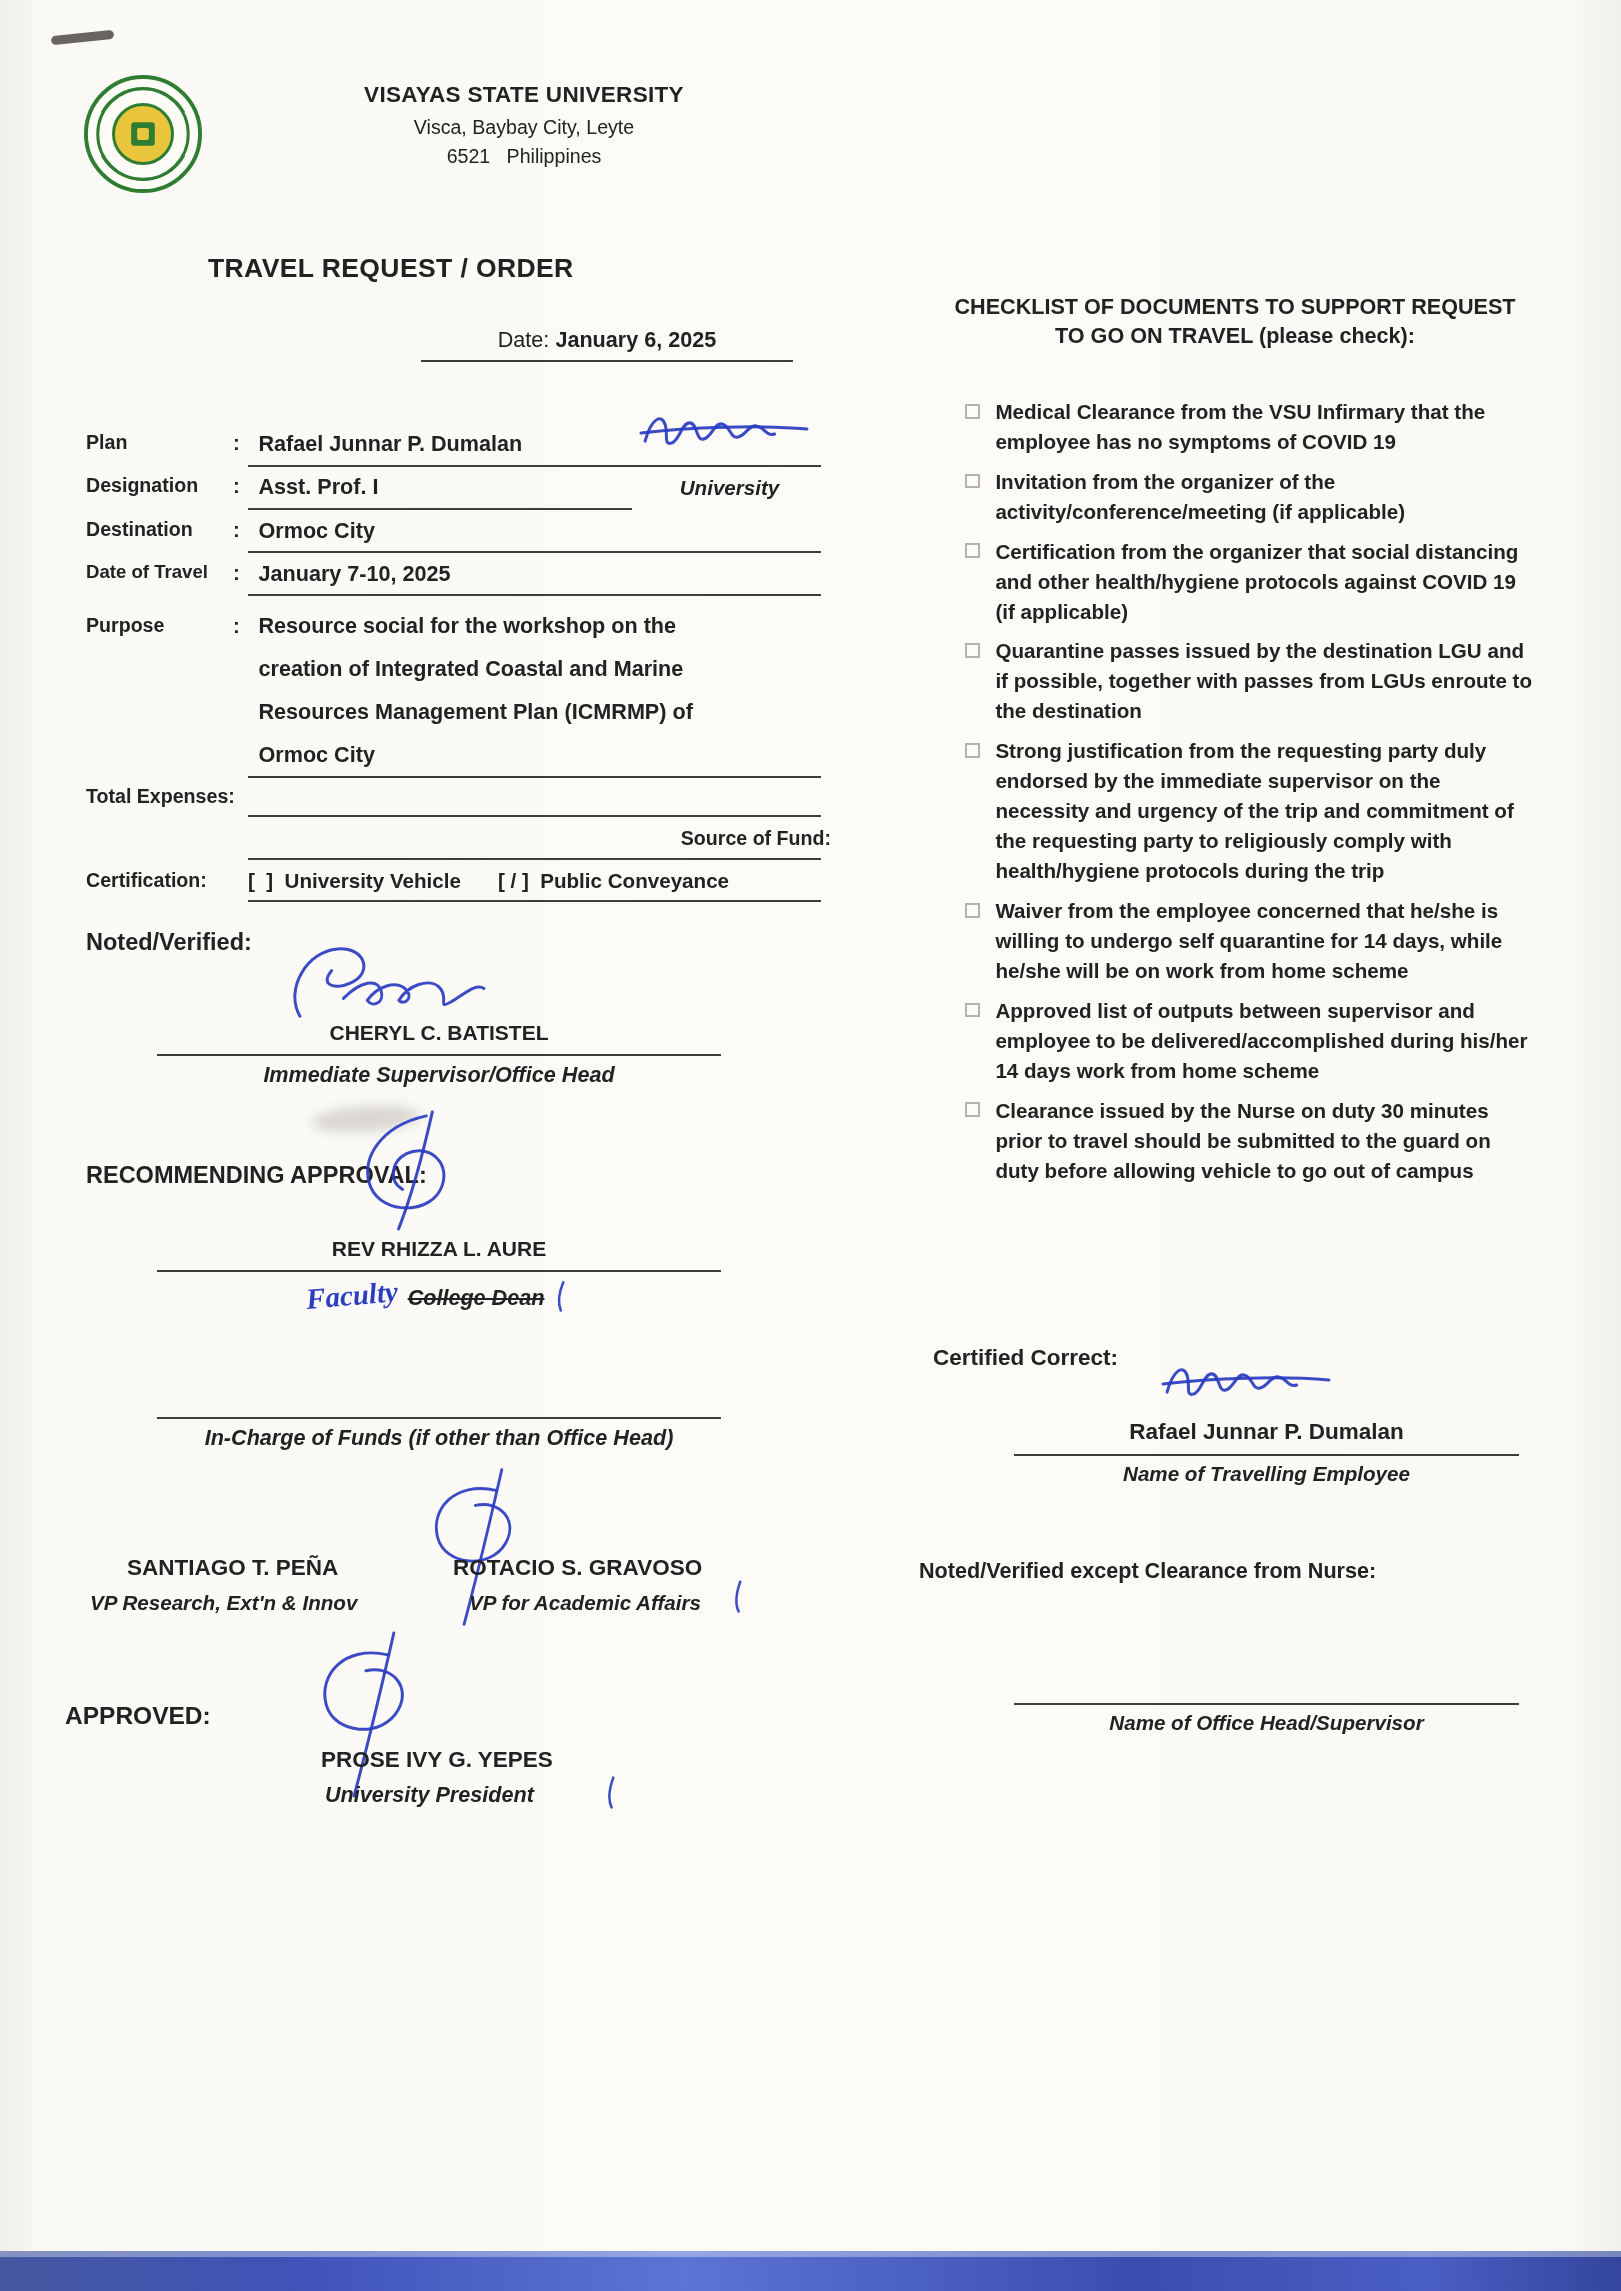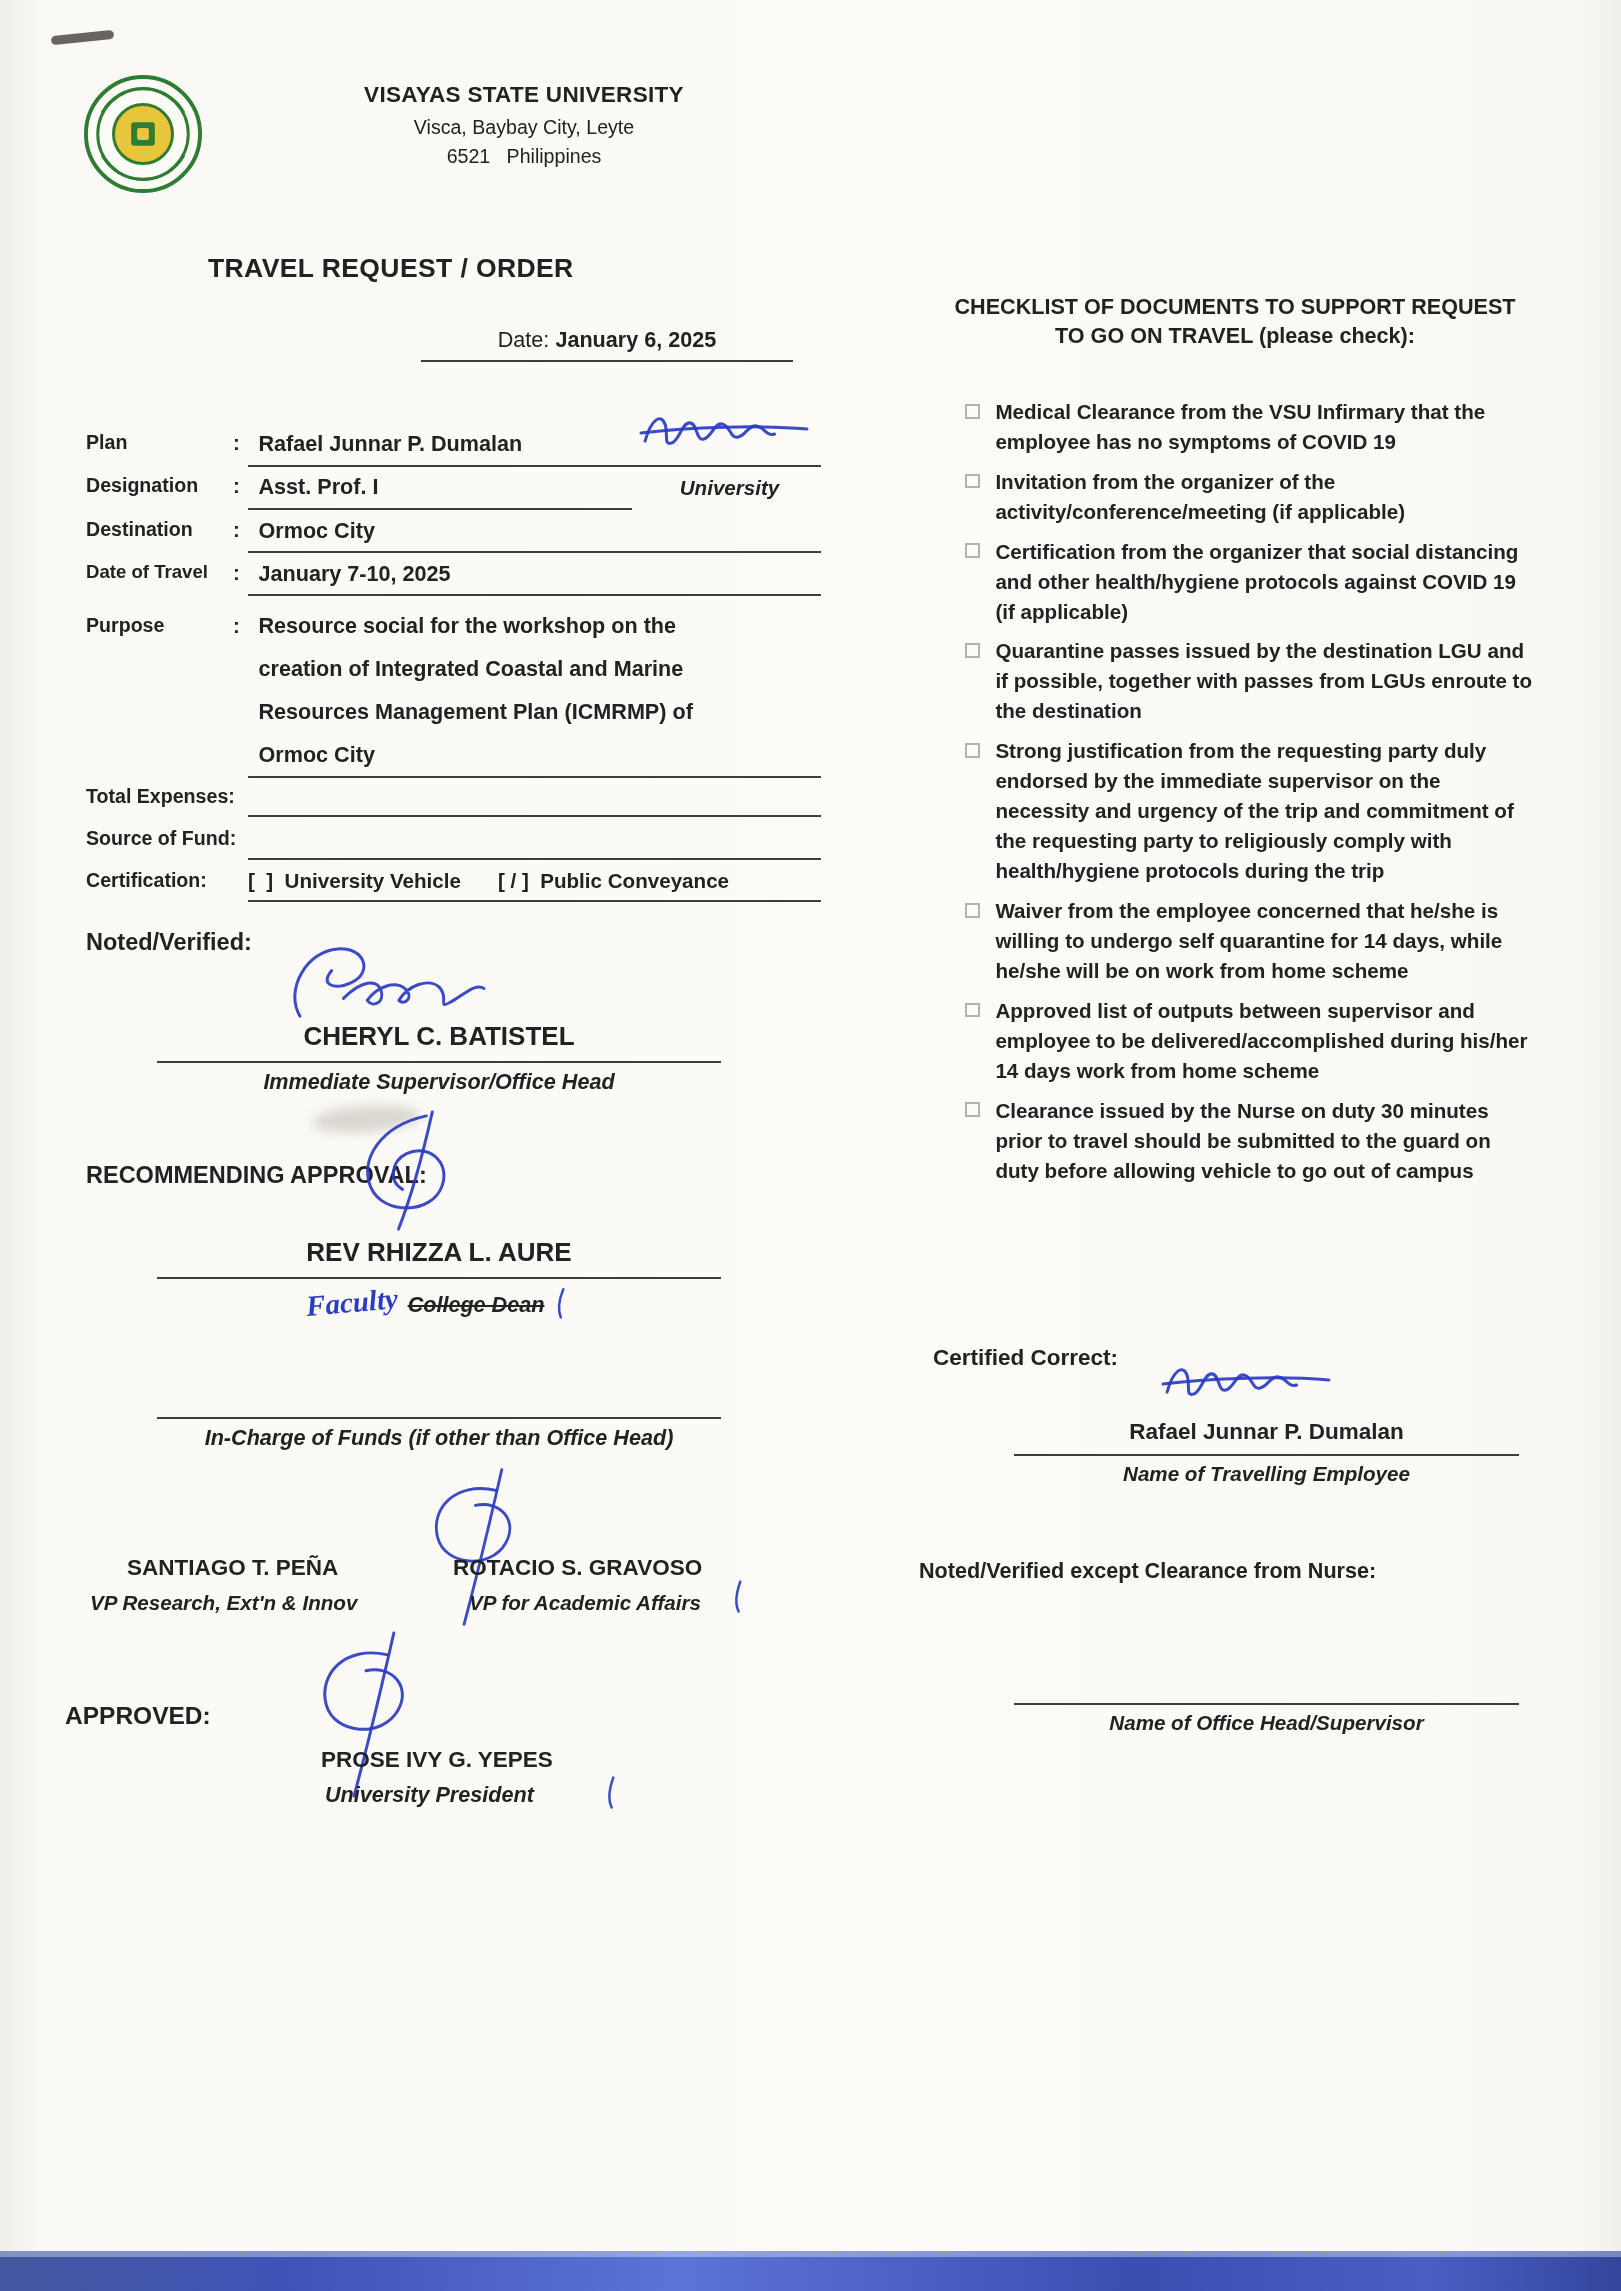--- a/index.html
+++ b/index.html
@@ -25,21 +25,21 @@
   .datebox { left:421px; top:327px; width:372px; text-align:center; font-size:21.6px; border-bottom:2px solid #3d3d3d; padding-bottom:6.9px; }
   
   .frow { left:86px; width:745px; display:flex; font-size:20.6px; }
   .flabel { width:147px; font-weight:700; font-size:19.6px; flex:none; }
   .fcolon { width:25.5px; font-weight:700; flex:none; }
   .fvalue { font-weight:700; font-size:21.6px; }
   .siglabel { left:639px; top:476px; width:181px; text-align:center; font-size:20.6px; font-weight:700; font-style:italic; }
   .purpose-line { font-size:21.6px; font-weight:700; line-height:43px; }
   
   .sigblock { width:564px; text-align:center; }
-  .sigblock .nm { font-size:26px; font-weight:700; padding-bottom:8.8px; border-bottom:2px solid #3d3d3d; }
+  .sigblock .nm { font-size:21px; font-weight:700; padding-bottom:8.8px; border-bottom:2px solid #3d3d3d; }
   .sigblock .tt { font-size:21.6px; font-weight:700; font-style:italic; padding-top:5.9px; }
   .seclabel { font-size:23.5px; font-weight:700; }
   .strike { text-decoration:line-through; text-decoration-thickness:2px; }
   .script { font-style:italic; font-size:29px; display:inline-block; transform:rotate(-5deg); margin-right:9.8px; font-family:"Liberation Serif", serif; }
   
   .cl-title { left:936px; top:292px; width:598px; text-align:center; font-size:21.6px; font-weight:700; line-height:1.35; }
   .cl-list { left:965px; top:397px; width:570px; }
   .cl-item { display:flex; margin-bottom:9.8px; }
   .cb { width:14.7px; height:14.7px; border:2px solid #b5b2ac; margin:6.9px 15.7px 0 0; flex:none; background:#fdfcf9; }
   .cl-text { font-size:20.6px; font-weight:700; line-height:30px; }
@@ -132,21 +132,21 @@
     </span>
   </div>
   <div class="abs line" style="left:248px; top:776px; width:573px;"></div>
 
   <div class="abs frow" style="top:785px;">
     <span class="flabel" style="width:745px;">Total Expenses:</span>
   </div>
   <div class="abs line" style="left:248px; top:815px; width:573px;"></div>
 
   <div class="abs frow" style="top:827px;">
-    <span class="flabel" style="width:745px;">Source of Fund:</span>
+    <span class="flabel" style="width:745px;text-align:right;">Source of Fund:</span>
   </div>
   <div class="abs line" style="left:248px; top:858px; width:573px;"></div>
 
   <div class="abs frow" style="top:869px;">
     <span class="flabel" style="width:162px;">Certification:</span>
     <span class="fvalue pre" style="font-size:20.6px;">[  ]  University Vehicle</span>
     <span class="fvalue pre" style="font-size:20.6px; margin-left:37px;">[ / ]  Public Conveyance</span>
   </div>
   <div class="abs line" style="left:248px; top:900px; width:573px;"></div>
 

